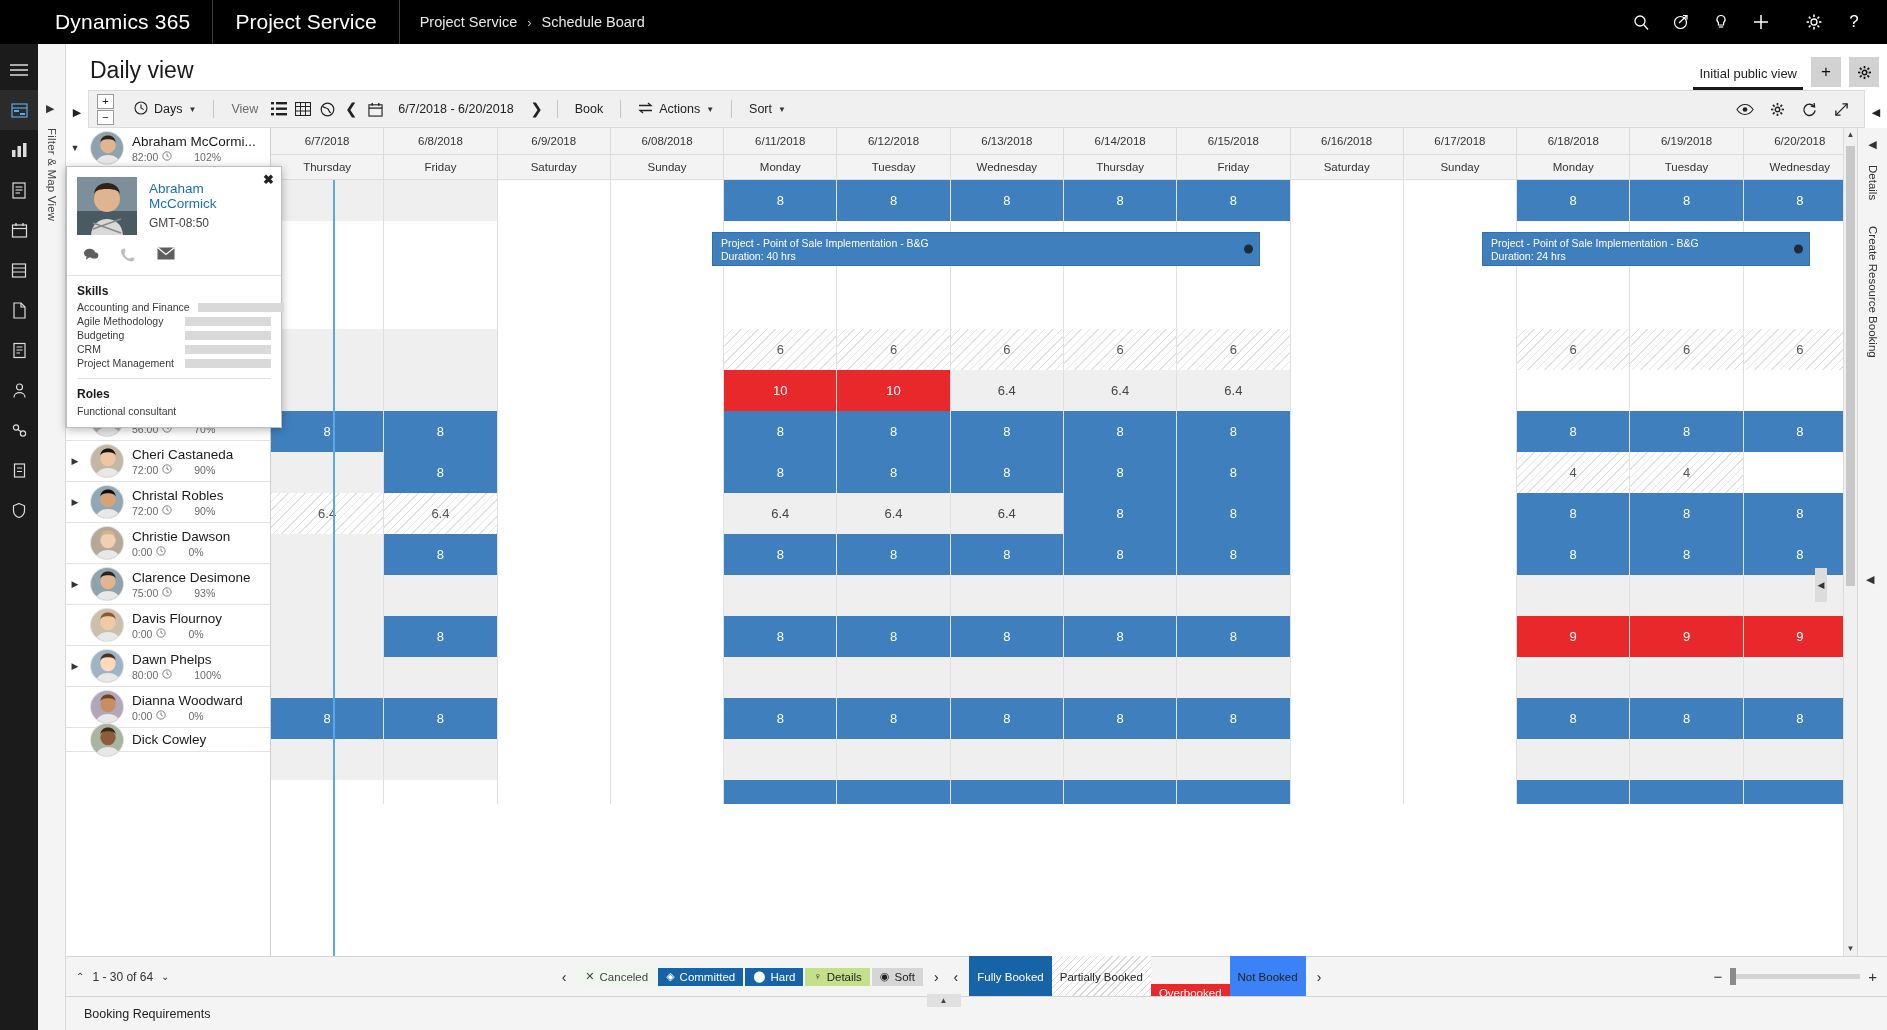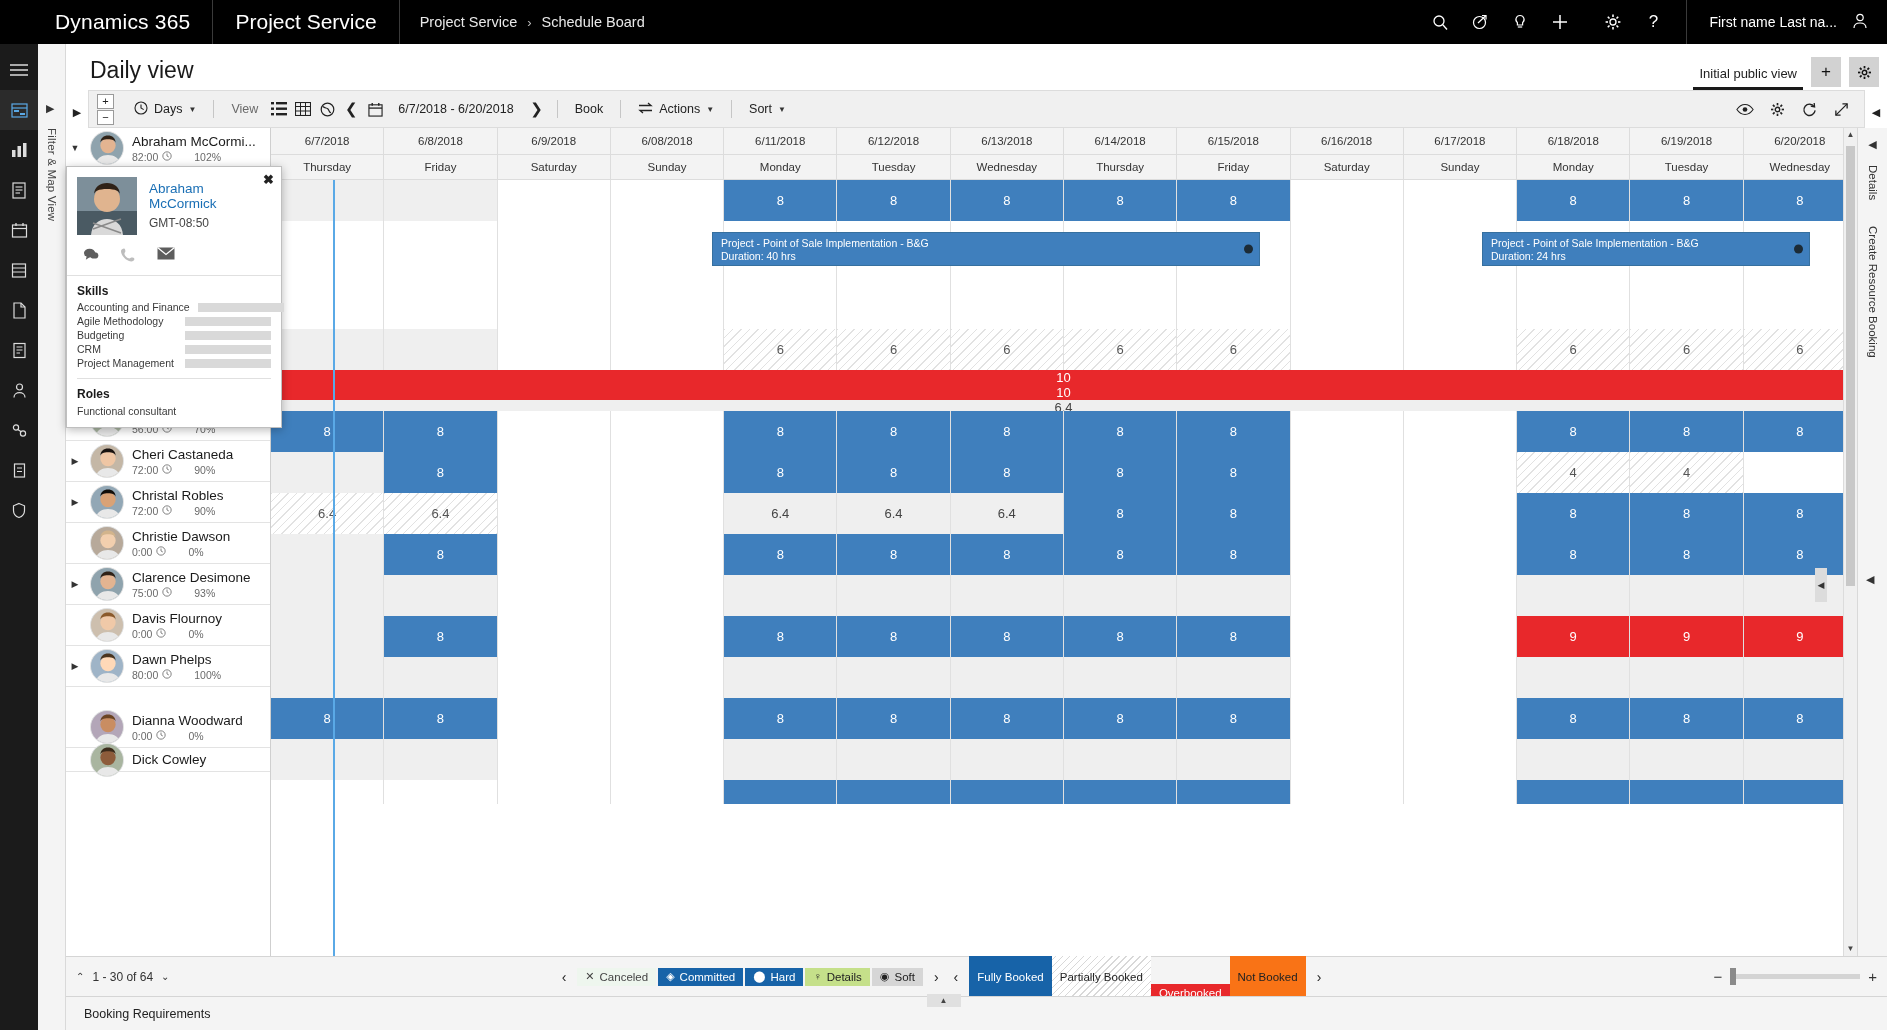--- a/index.html
+++ b/index.html
@@ -302,21 +302,21 @@
   .lgchip.committed { background: #1763a8; color: #fff; }
   .lgchip.hard { background: #1763a8; color: #fff; }
   .lgchip.proposed { background: #c5e08a; color: #222; }
   .lgchip.soft { background: #d6d6d6; color: #222; }
   .lgchip.fully { background: #1763a8; color: #fff; }
   .lgchip.partial {
     background-image: repeating-linear-gradient(135deg,#d8d8d8 0 1px,#fff 1px 5px);
     color: #222;
   }
   .lgchip.over { background: #e8282b; color: #fff; margin-top: 32px; }
-  .lgchip.notbooked { background: #f97316; color: #222; }
+  .lgchip.notbooked { background: #3b82f6; color: #222; }
   .glyph { font-size: 11px; line-height: 1; }
   .zoomctl { display: flex; align-items: center; gap: 8px; }
   .zoomctl .mn, .zoomctl .pl { font-size: 15px; color: #333; cursor: pointer; }
   .zslider {
     width: 130px; height: 5px; background: #d4d4d4; position: relative;
   }
   .zslider .knob {
     position: absolute; left: 0; top: -6px; width: 6px; height: 17px;
     background: #8a8a8a;
   }
@@ -418,29 +418,20 @@
             <line x1="14" y1="9" x2="16.4" y2="9"></line>
             <line x1="3.8" y1="3.8" x2="5.5" y2="5.5"></line>
             <line x1="12.5" y1="12.5" x2="14.2" y2="14.2"></line>
             <line x1="14.2" y1="3.8" x2="12.5" y2="5.5"></line>
             <line x1="5.5" y1="12.5" x2="3.8" y2="14.2"></line>
           </g>
         </svg>
     </div>
     <div class="ic">?</div>
     <div class="tn-sep"></div>
-  </div>
-  <div class="tn-user">
-    <span>First name Last na...</span>
-    <span>
-      <svg width="18" height="18" viewBox="0 0 18 18">
-          <circle cx="9" cy="5.5" r="3.2" fill="none" stroke="#fff" stroke-width="1.2"></circle>
-          <path d="M3 16c0-3.3 2.7-5 6-5s6 1.7 6 5" fill="none" stroke="#fff" stroke-width="1.2"></path>
-        </svg>
-    </span>
   </div>
 </div>
 
 <div class="shell">
 
   <div class="rail">
     <div class="ri">
       <svg width="18" height="14" viewBox="0 0 18 14">
           <g stroke="#ddd" stroke-width="1.5">
             <line x1="0" y1="2" x2="18" y2="2"></line>
@@ -895,21 +886,21 @@
                   <div class="resmeta">
                     <span>80:00</span>
                     <span><svg width="10" height="10" viewBox="0 0 12 12">
                         <circle cx="6" cy="6" r="5" fill="none" stroke="#6a6a6a" stroke-width="1"></circle>
                         <polyline points="6,3 6,6 8.2,7.2" fill="none" stroke="#6a6a6a" stroke-width="1"></polyline>
                       </svg></span>
                     <span class="pct">100%</span>
                   </div>
                 </div>
               </div>
-              <div class="resrow" style="height: 41px; margin-top: 20px;">
+              <div class="resrow" style="height: 41px;">
                 <span class="exp"></span>
                 <span class="avatar"><svg width="34" height="34" viewBox="0 0 40 40">
                     <rect width="40" height="40" fill="#b3a6b8"></rect>
                     <circle cx="20" cy="16" r="9" fill="#c98d62"></circle>
                     <path d="M11 13c0-6 4-9 9-9s9 3 9 9c0-3-4-4.5-9-4.5S11 10 11 13z" fill="#6b4423"></path>
                     <path d="M5 40c1-9 7-13 15-13s14 4 15 13z" fill="#e8e8e8"></path>
                   </svg></span>
                 <div class="resinfo">
                   <div class="resname">Dianna Woodward</div>
                   <div class="resmeta">
@@ -1015,21 +1006,21 @@
                 <div class="gcell hatch">6</div>
                 <div class="gcell hatch">6</div>
                 <div class="gcell hatch">6</div>
                 <div class="gcell hatch">6</div>
                 <div class="gcell empty"></div>
                 <div class="gcell empty"></div>
                 <div class="gcell hatch">6</div>
                 <div class="gcell hatch">6</div>
                 <div class="gcell hatch">6</div>
               </div>
-              <div class="growline" style="height: 41px; flex-direction: column;">
+              <div class="growline" style="height: 41px;">
                 <div class="gcell grey"></div>
                 <div class="gcell grey"></div>
                 <div class="gcell empty"></div>
                 <div class="gcell empty"></div>
                 <div class="gcell red">10</div>
                 <div class="gcell red">10</div>
                 <div class="gcell numgrey">6.4</div>
                 <div class="gcell numgrey">6.4</div>
                 <div class="gcell numgrey">6.4</div>
                 <div class="gcell empty"></div>

